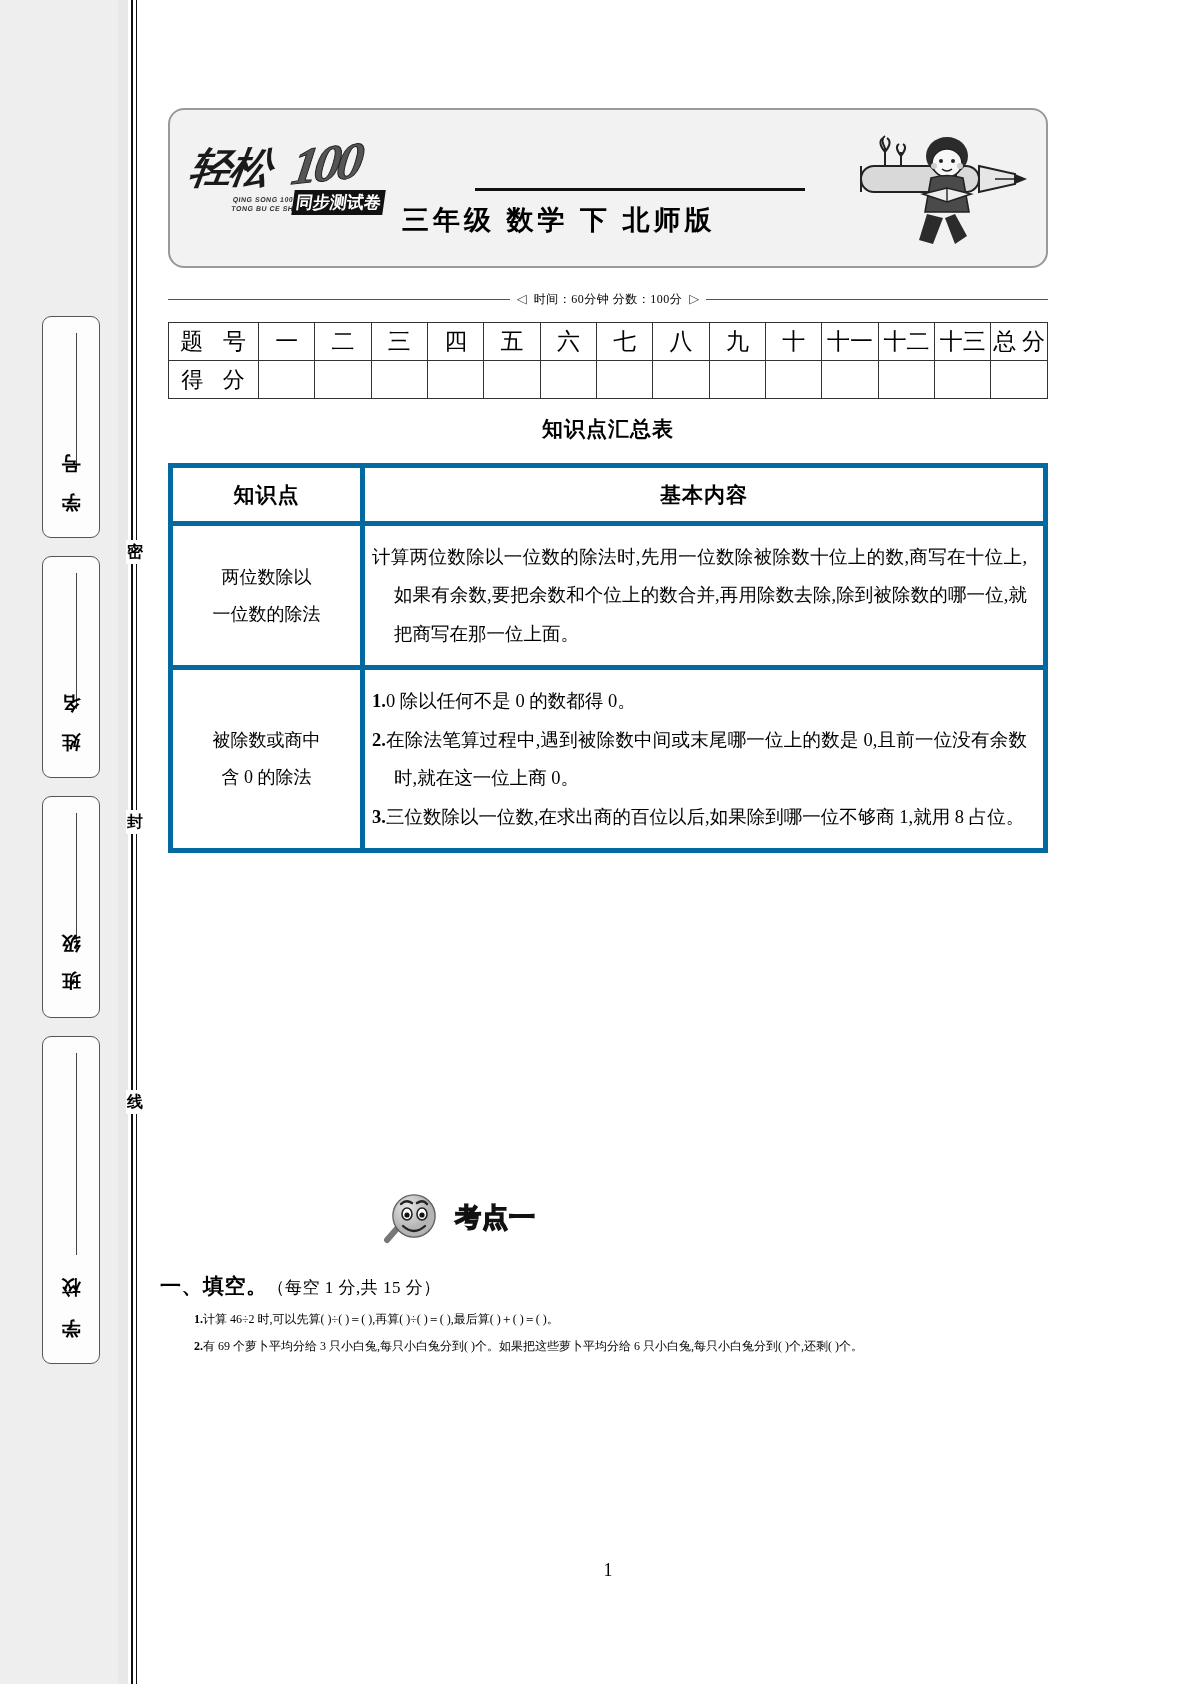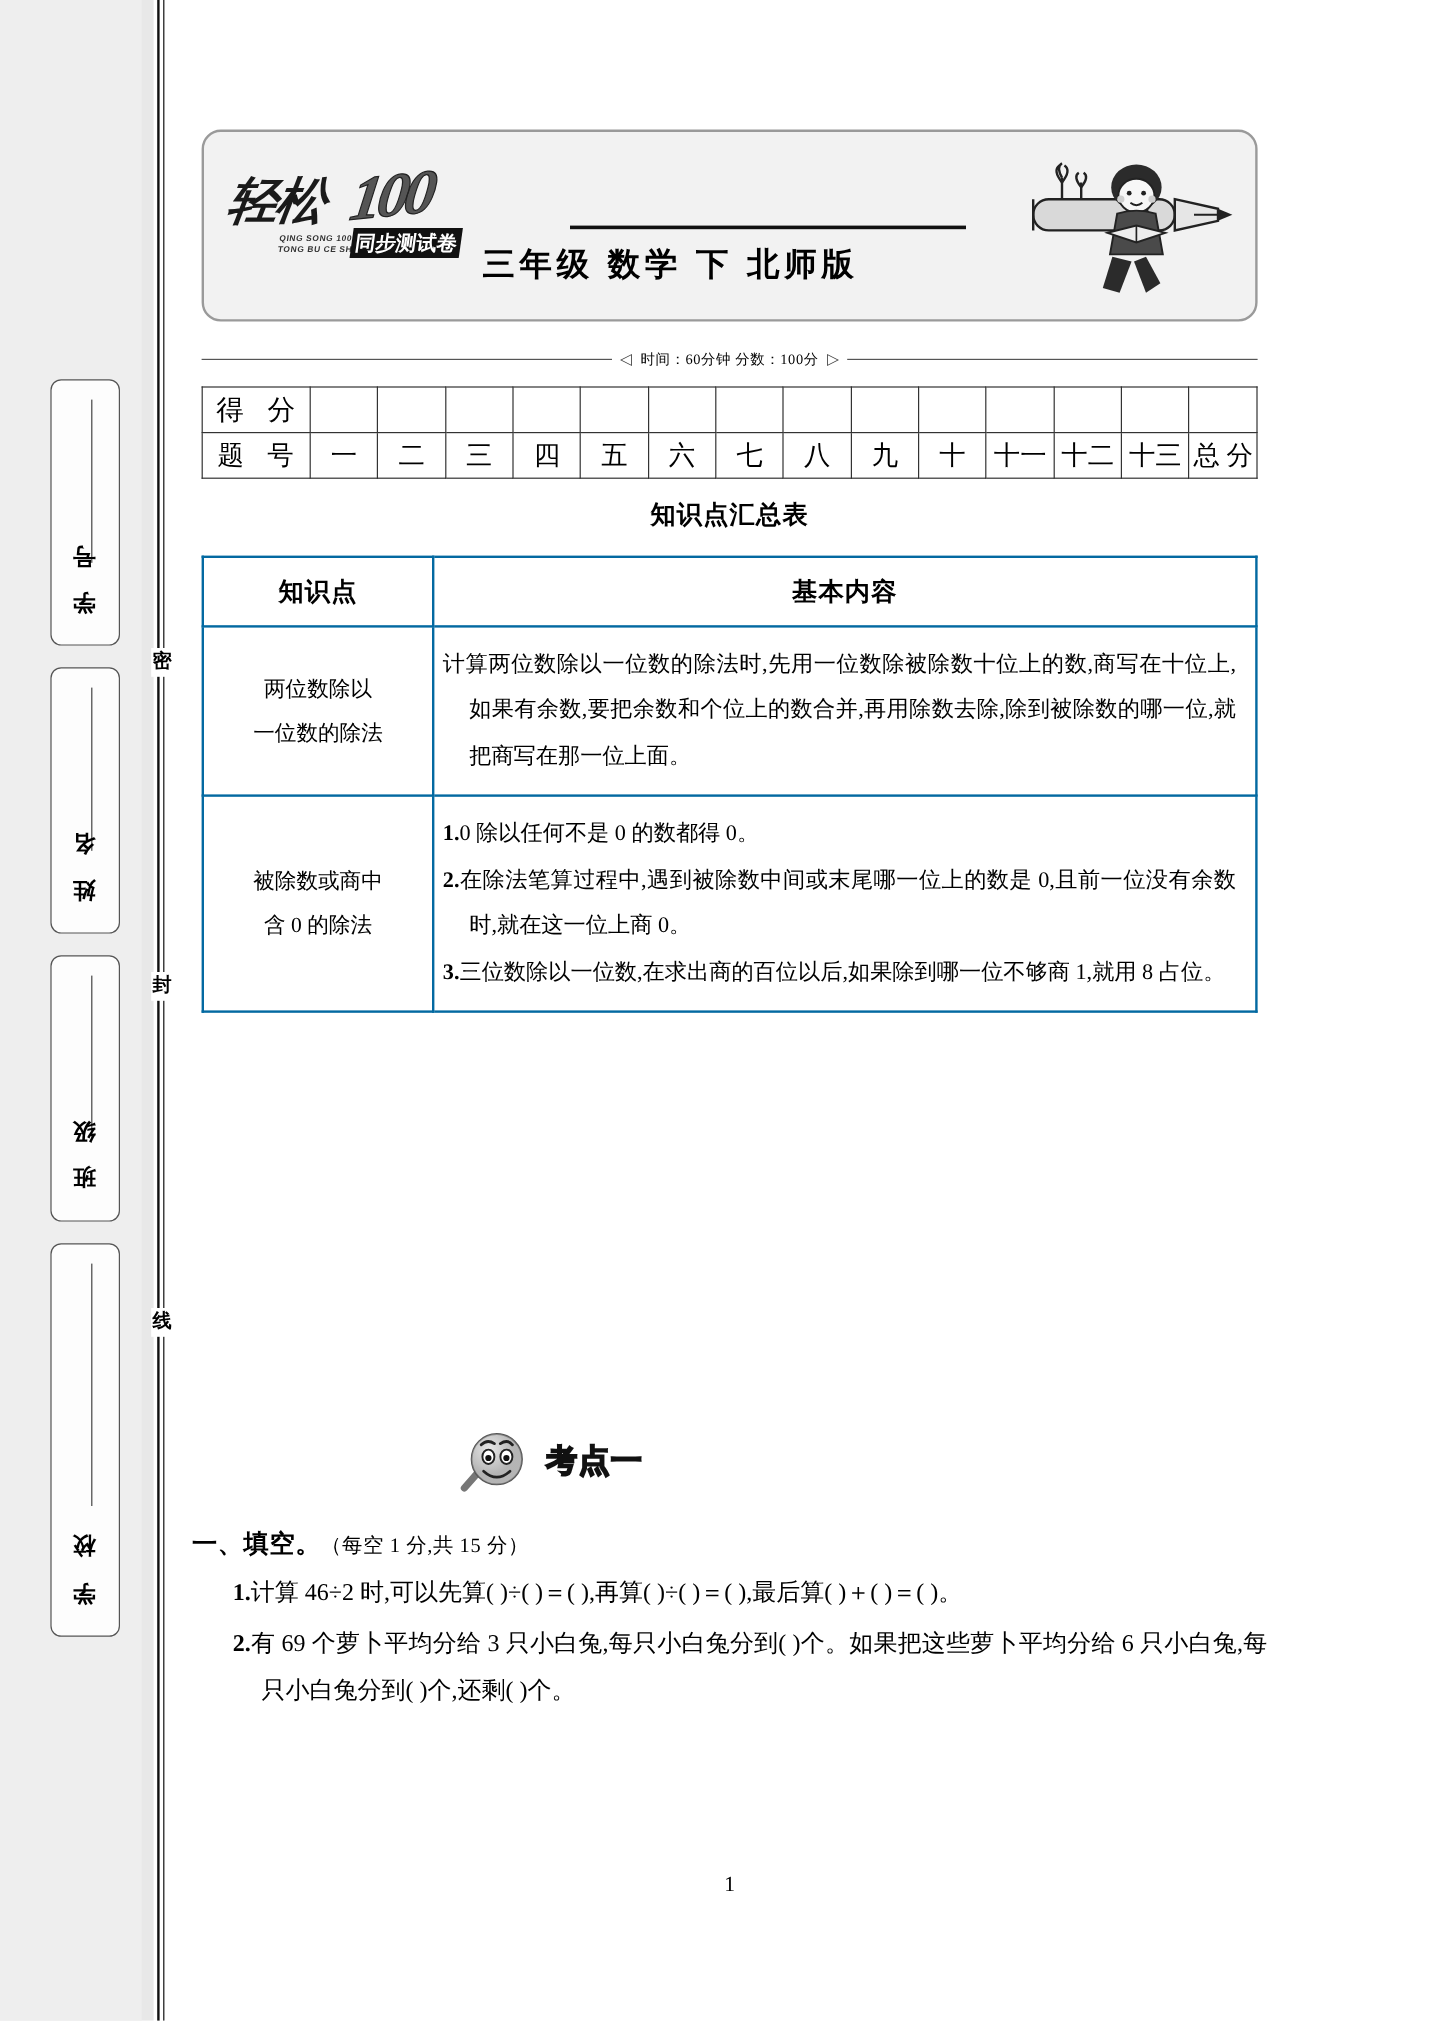--- a/index.html
+++ b/index.html
@@ -209,21 +209,21 @@
     font-family: "Liberation Sans", "DejaVu Sans", sans-serif;
     letter-spacing: 1px;
   }
   #kp-table {
     position: absolute; left: 8px; top: 463px;
     width: 880px;
     border-collapse: collapse;
     table-layout: fixed;
   }
   #kp-table th, #kp-table td {
-    border: 2px solid #0369a1;
+    border: 5px solid #0369a1;
     vertical-align: middle;
   }
   #kp-table th {
     height: 58px;
     font-size: 21px; font-weight: 700;
     font-family: "Liberation Sans", "DejaVu Sans", sans-serif;
     letter-spacing: 1px;
   }
   #kp-table td.kp-name {
     width: 192px;
@@ -279,21 +279,21 @@
   }
   .sec-head {
     font-size: 21px;
     font-family: "Liberation Serif", "DejaVu Serif", serif;
     margin: 0 0 8px 0;
     letter-spacing: 0.5px;
   }
   .sec-head .sec-no { font-weight: 700; font-size: 21px; }
   .sec-head .sec-sub { font-size: 17px; }
   .q {
-    font-size: 20px;
+    font-size: 12px;
     line-height: 1.95;
     font-family: "Liberation Serif", "DejaVu Serif", serif;
     margin: 4px 0 0 34px;
     padding-left: 24px;
     text-indent: -24px;
     text-align: justify;
   }
   .q .qn { font-weight: 700; }
   .blank { letter-spacing: 0px; }
 
@@ -394,53 +394,53 @@
   <div id="meta-row">
     <div class="mline"></div>
     <span class="tri">◁</span>
     <span id="meta-text">时间：60分钟   分数：100分</span>
     <span class="tri">▷</span>
     <div class="mline"></div>
   </div>
 
   <table id="score-table">
     <tbody>
-      <tr>
-        <td class="hdcell">得 分</td>
-        <td></td>
-        <td></td>
-        <td></td>
-        <td></td>
-        <td></td>
-        <td></td>
-        <td></td>
-        <td></td>
-        <td></td>
-        <td></td>
-        <td></td>
-        <td></td>
-        <td></td>
-        <td></td>
-      </tr>
       <tr>
         <td class="hdcell">题 号</td>
         <td>一</td>
         <td>二</td>
         <td>三</td>
         <td>四</td>
         <td>五</td>
         <td>六</td>
         <td>七</td>
         <td>八</td>
         <td>九</td>
         <td>十</td>
         <td>十一</td>
         <td>十二</td>
         <td>十三</td>
         <td>总 分</td>
+      </tr>
+      <tr>
+        <td class="hdcell">得 分</td>
+        <td></td>
+        <td></td>
+        <td></td>
+        <td></td>
+        <td></td>
+        <td></td>
+        <td></td>
+        <td></td>
+        <td></td>
+        <td></td>
+        <td></td>
+        <td></td>
+        <td></td>
+        <td></td>
       </tr>
     </tbody>
   </table>
 
   <div id="kp-title">知识点汇总表</div>
 
   <table id="kp-table">
     <thead>
       <tr>
         <th style="width:192px;">知识点</th>

